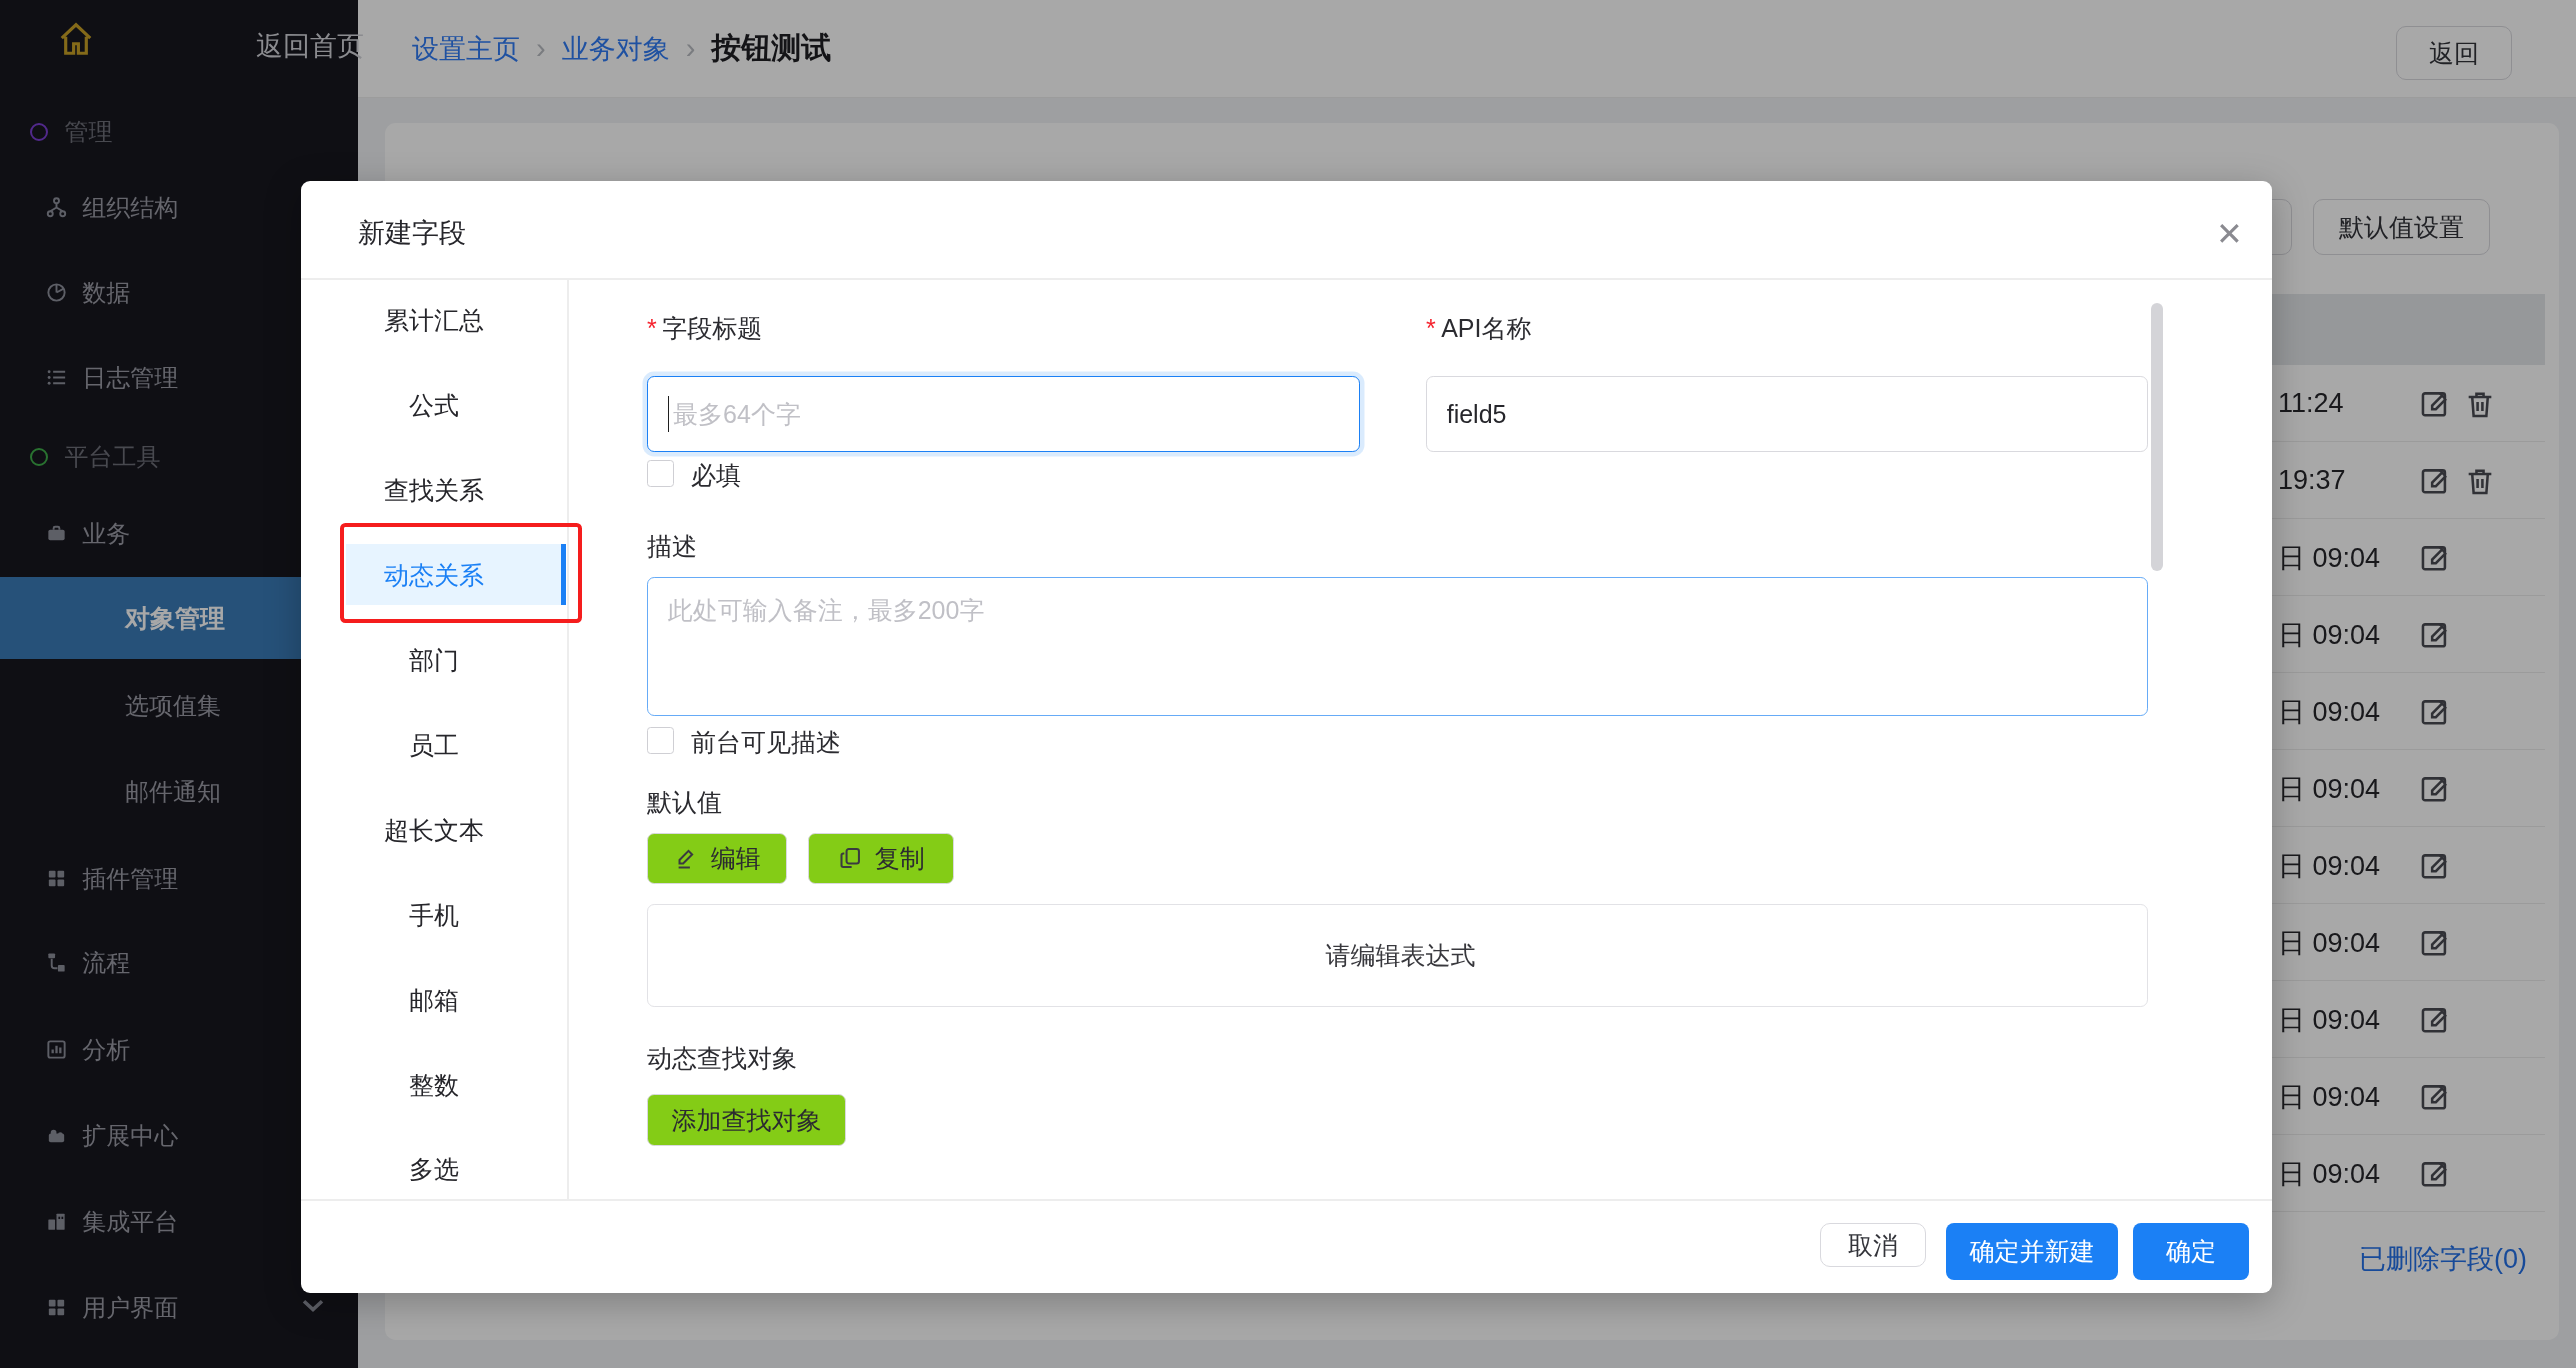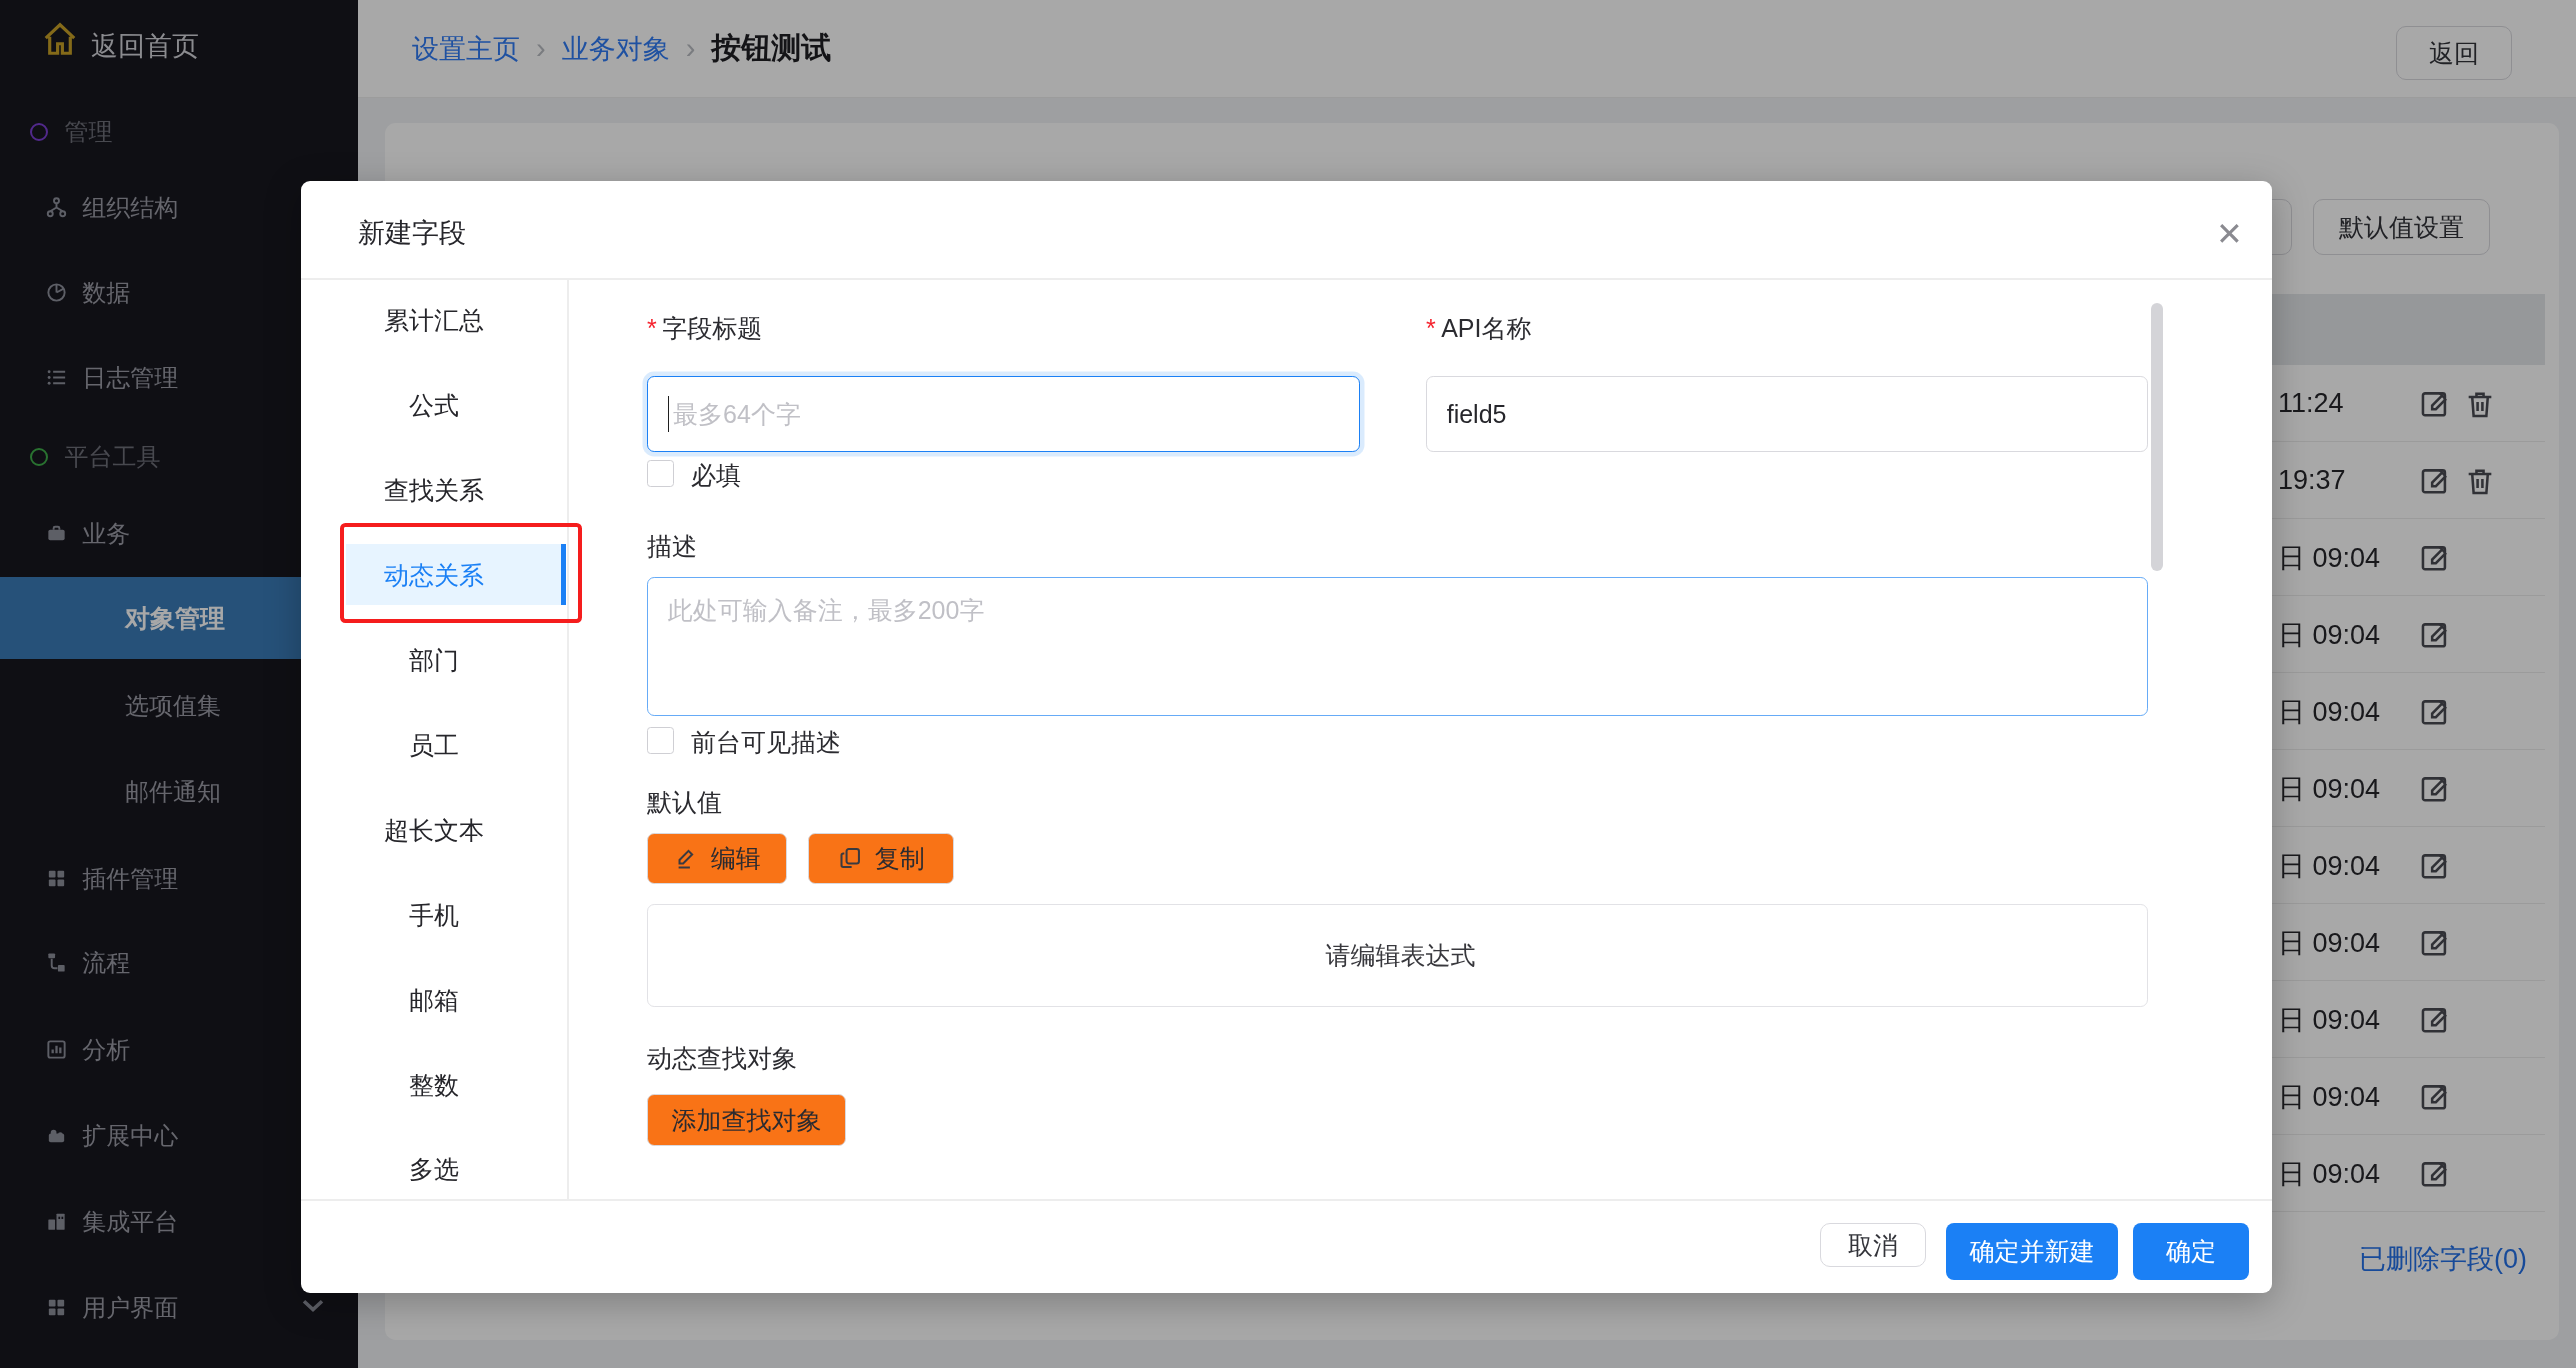--- a/index.html
+++ b/index.html
@@ -3,21 +3,21 @@
 <meta charset="utf-8">
 <style>
   * { margin:0; padding:0; box-sizing:border-box; }
   html,body { width:2576px; height:1368px; overflow:hidden;
     font-family:"Liberation Sans","DejaVu Sans",sans-serif; background:#f0f2f5; }
   .abs { position:absolute; }
   .flexc { display:flex; align-items:center; }
 
   
   #sidebar { left:0; top:0; width:358px; height:1368px; background:#17171f; z-index:10; }
-  .sb-head { left:0; top:14.3px; width:348px; height:63px; }
+  .sb-head { left:16px; top:14.3px; width:348px; height:63px;justify-content:flex-end; }
   .sb-head-label { color:#d3d4da; font-size:27px; margin-left:14.3px; }
   .sb-item { left:0; width:358px; height:57px; color:#9b9ca6; font-size:24px; }
   .sb-item .mi { width:23px; height:23px; margin:0 14.3px 0 45px; color:#8e909c; }
   .sb-item.dim { color:#6e6f79; }
   .sb-item.sub { padding-left:125px; }
   .sb-active-band { left:0; top:577px; width:358px; height:82px; background:#3a7cb8; }
   .sb-active-band .lbl { color:#ffffff; font-size:25px; font-weight:bold; padding-left:125px; }
   .ring { width:18px; height:18px; border-radius:50%; border:2.7px solid currentColor; margin:0 17px 0 29.5px; }
 
   
@@ -53,21 +53,21 @@
 
   .f-label { font-size:25px; color:#2b2b30; }
   .star { color:#f5222d; margin-right:5.4px; }
   .input { border:1.8px solid #d9d9de; border-radius:7.2px; background:#fff; display:flex; align-items:center;
            padding:0 19.7px; font-size:25px; color:#26262b; }
   .input.focused { border-color:#1b80f5; box-shadow:0 0 0 4.5px rgba(27,128,245,0.16); }
   .ph { color:#c0c0c6; }
   .caret { width:1.8px; height:36px; background:#1f1f1f; margin-right:3.6px; }
   .checkbox { width:27px; height:27px; border:1.8px solid #cfcfd4; border-radius:3.6px; background:#fff; }
   .mini-btn { position:absolute; display:flex; align-items:center; justify-content:center; gap:10.7px;
-              border:1.8px solid #d9d9de; border-radius:7.2px; background:#f97316; font-size:25px; color:#2b2b30; cursor:pointer; }
+              border:1.8px solid #d9d9de; border-radius:7.2px; background:#84cc16; font-size:25px; color:#2b2b30; cursor:pointer; }
   .mini-btn svg { width:27px; height:27px; color:#3a3a40; }
   .expr { border:1.8px solid #e2e2e6; border-radius:7.2px; display:flex; align-items:center; justify-content:center;
           font-size:25px; color:#38383d;padding-left:6px; }
   .scrollthumb { left:1850px; top:122px; width:11.6px; height:268px; background:#d4d4d8; border-radius:6.3px; }
   .btn-primary { display:flex; align-items:center; justify-content:center; background:#1b80f5; border-radius:8px;
                  color:#fff; font-size:25px; cursor:pointer; }
   svg { display:block; }
 </style>
 </head>
 <body>

